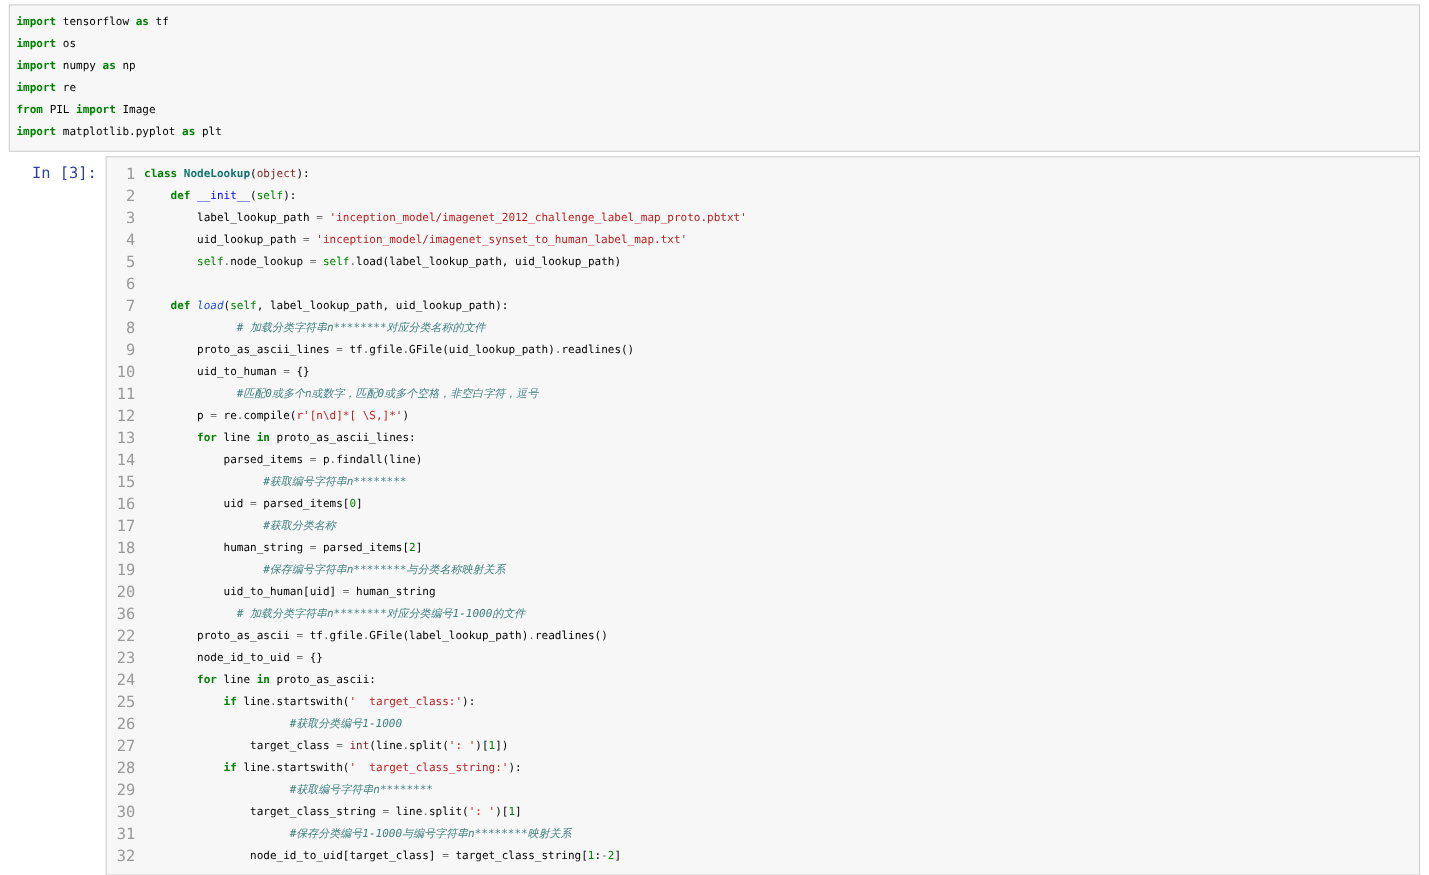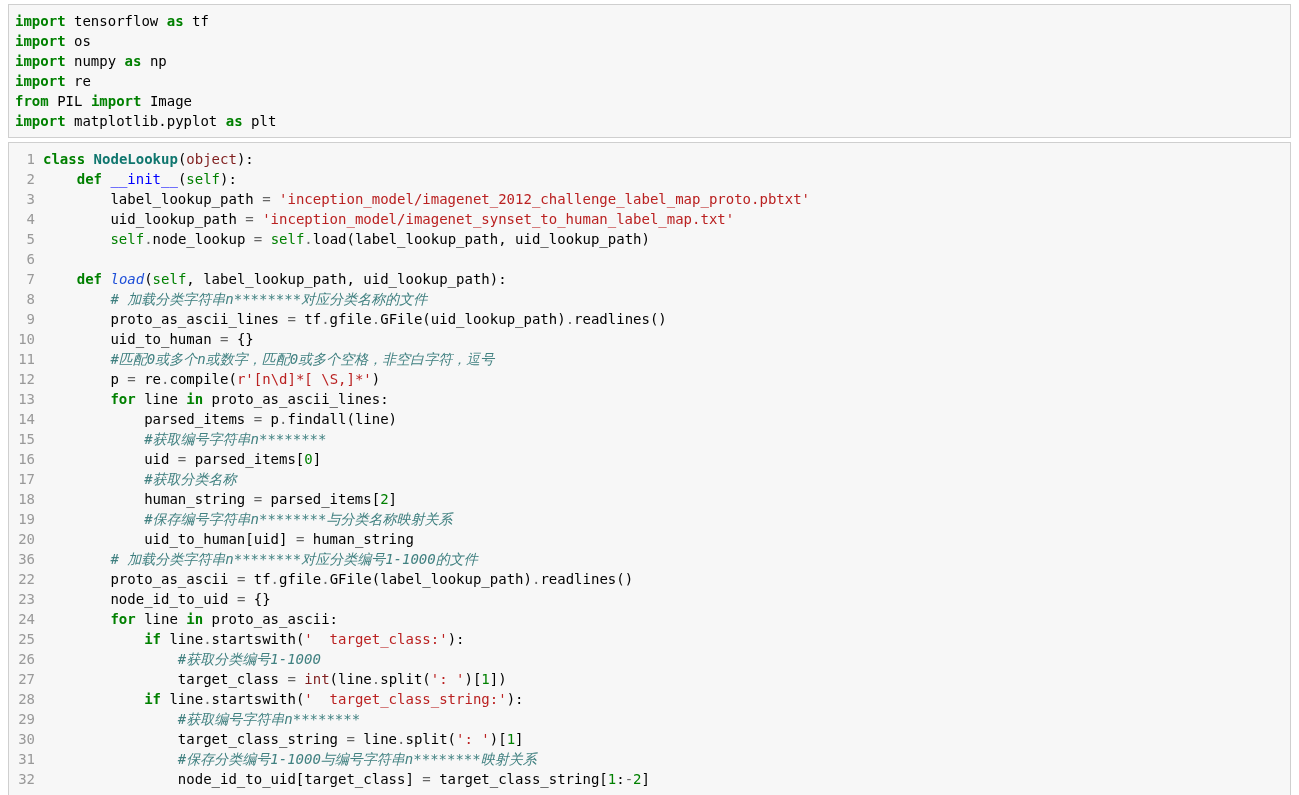--- a/index.html
+++ b/index.html
@@ -37,47 +37,48 @@
     color: #999;
     padding-right: 8px;
     user-select: none;
     font-family: monospace;
     font-size: 14px;
   }
   .gutter .ln { display: block; height: 20px; line-height: 20px; }
   .code {
     flex: 1;
     font-family: "SimSun", "Consolas", monospace;
-    font-size: 14px;
+    font-size: 10px;
     white-space: pre;
     color: #000;
   }
   .code .line { display: block; height: 20px; line-height: 20px; }
   .k { color: #008000; font-weight: bold; }
   .nc { color: #0f766e; font-weight: bold; }
   .nb { color: #7f1d1d; }
   .nf { color: #1d4ed8; font-style: italic; }
   .fm { color: #0000ff; font-weight: normal; }
   .bp { color: #008000; }
   .s { color: #ba2121; text-align: center; }
   .sa { color: #ba2121; }
-  .c { color: #408080; font-style: italic; }
+  .c { color: #408080; font-style: italic; margin-left: 36px; }
   .m { color: #008000; }
   .o { color: #666666; }
 </style>
 </head>
 <body>
 
 <div id="nb-root">
     <div class="cell">
       <div class="input-area">
         <div class="code"><span class="line"><span class="k">import</span> tensorflow <span class="k">as</span> tf</span><span class="line"><span class="k">import</span> os</span><span class="line"><span class="k">import</span> numpy <span class="k">as</span> np</span><span class="line"><span class="k">import</span> re</span><span class="line"><span class="k">from</span> PIL <span class="k">import</span> Image</span><span class="line"><span class="k">import</span> matplotlib.pyplot <span class="k">as</span> plt</span></div>
       </div>
     </div>
     <div class="cell">
+      <div class="prompt-area">In  [3]:</div>
       <div class="input-area">
         <div class="gutter">
           <span class="ln">1</span>
           <span class="ln">2</span>
           <span class="ln">3</span>
           <span class="ln">4</span>
           <span class="ln">5</span>
           <span class="ln">6</span>
           <span class="ln">7</span>
           <span class="ln">8</span>

